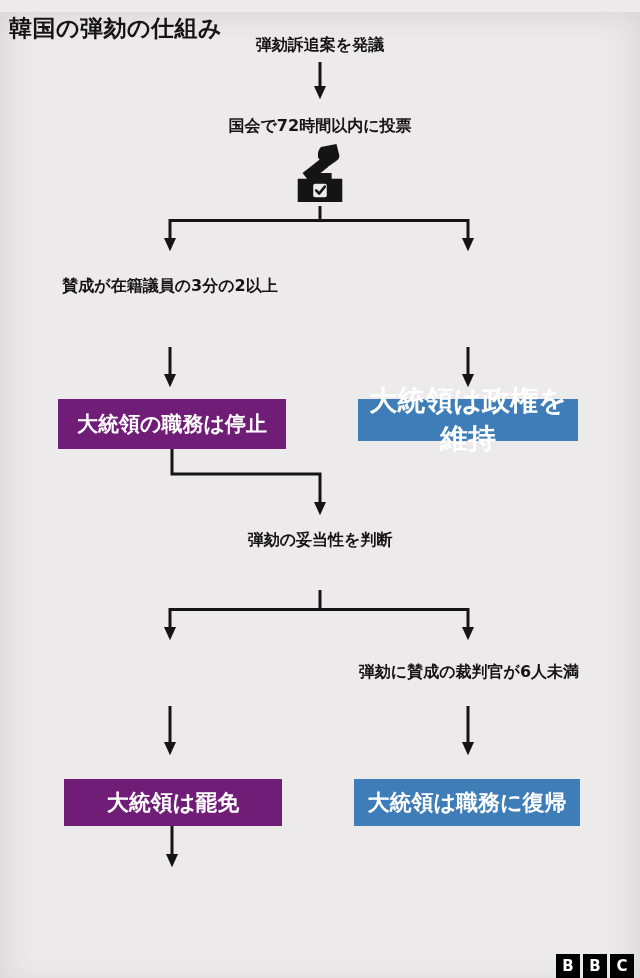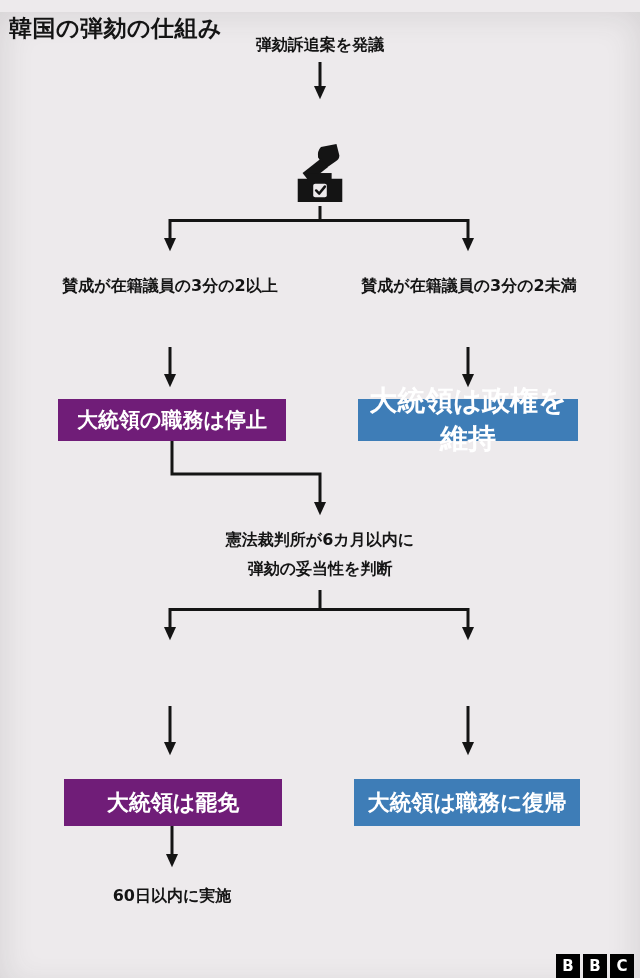--- a/index.html
+++ b/index.html
@@ -25,21 +25,21 @@
   .ink{fill:var(--color-text)}
   .paper{fill:var(--color-background)}
   .check{stroke:var(--color-text);stroke-width:2.6;fill:none;stroke-linecap:round;stroke-linejoin:round}
   .cond-a-left{left:0;top:259px;width:340px}
   .cond-a-right{left:298px;top:259px;width:342px}
   .court{left:0;top:513px;width:640px}
   .cond-b-left{left:0;top:645px;width:340px}
   .cond-b-right{left:298px;top:645px;width:342px}
   .final-step{left:2px;top:869px;width:340px}
   .result-box{position:absolute;display:flex;align-items:center;justify-content:center;color:var(--color-box-text);font-weight:700;text-align:center}
-  .box-suspend{left:58px;top:387px;width:228px;height:42px;background:var(--color-suspend-box);font-size:21px}
+  .box-suspend{left:58px;top:387px;width:228px;height:50px;background:var(--color-suspend-box);font-size:21px}
   .box-retain{left:358px;top:387px;width:220px;height:42px;background:var(--color-retain-box);font-size:28px}
   .box-removed{left:64px;top:767px;width:218px;height:47px;background:var(--color-suspend-box);font-size:22px}
   .box-reinstated{left:354px;top:767px;width:226px;height:47px;background:var(--color-retain-box);font-size:22px}
   .logo{position:absolute;right:6px;bottom:12px;display:flex;gap:3px}
   .logo-block{width:24px;height:24px;background:var(--color-logo-block);color:#fff;display:flex;align-items:center;justify-content:center;font-size:15px;font-weight:700}
 </style>
 </head>
 <body>
 
 <div class="canvas">
@@ -61,49 +61,48 @@
     <path class="line" d="M170 596 V618" marker-end="url(#ah)"></path>
     <path class="line" d="M468 596 V618" marker-end="url(#ah)"></path>
     <path class="line" d="M170 694 V733" marker-end="url(#ah)"></path>
     <path class="line" d="M468 694 V733" marker-end="url(#ah)"></path>
     <path class="line" d="M172 814 V845" marker-end="url(#ah)"></path>
   </svg>
 
   <h1 class="title">韓国の弾劾の仕組み</h1>
 
   <div class="flow-text step-propose">弾劾訴追案を発議</div>
+  <div class="flow-text step-vote">国会で72時間以内に投票</div>
 
   <div class="icon-wrap">
     <svg viewBox="0 0 64 64">
       <path class="ink" d="M33 4 L49 1 L52 13 Q52 17 48 19 L38 26 L30 15 Q29 8 33 4 Z"></path>
       <path class="ink" d="M14 31 L33 16 L40 25 L21 40 Z"></path>
       <rect class="ink" x="20" y="31" width="24" height="8"></rect>
       <path class="ink" d="M9 37 H55 V61 H9 Z"></path>
       <rect class="paper" x="25" y="42" width="14" height="14" rx="2"></rect>
       <path class="check" d="M28 49 l3.2 3.2 L37 45"></path>
     </svg>
   </div>
 
   <div class="flow-text cond-a-left">賛成が在籍議員の3分の2以上</div>
-  <div class="flow-text cond-a-right">賛成が在籍議員の3分の2未満</div>
 
   <div class="result-box box-suspend">大統領の職務は停止</div>
   <div class="result-box box-retain">大統領は政権を維持</div>
 
   <div class="flow-text court">
-    <div>憲法裁判所が6カ月以内に</div>
     <div>弾劾の妥当性を判断</div>
   </div>
 
+  <div class="flow-text cond-b-right">弾劾に賛成の裁判官が6人未満</div>
 
   <div class="result-box box-reinstated">大統領は職務に復帰</div>
   <div class="result-box box-removed">大統領は罷免</div>
 
   <div class="flow-text final-step">
-    <div>60日以内に実施</div>
   </div>
 
   <div class="logo">
     <div class="logo-block">B</div>
     <div class="logo-block">B</div>
     <div class="logo-block">C</div>
   </div>
 
 </div>
 

